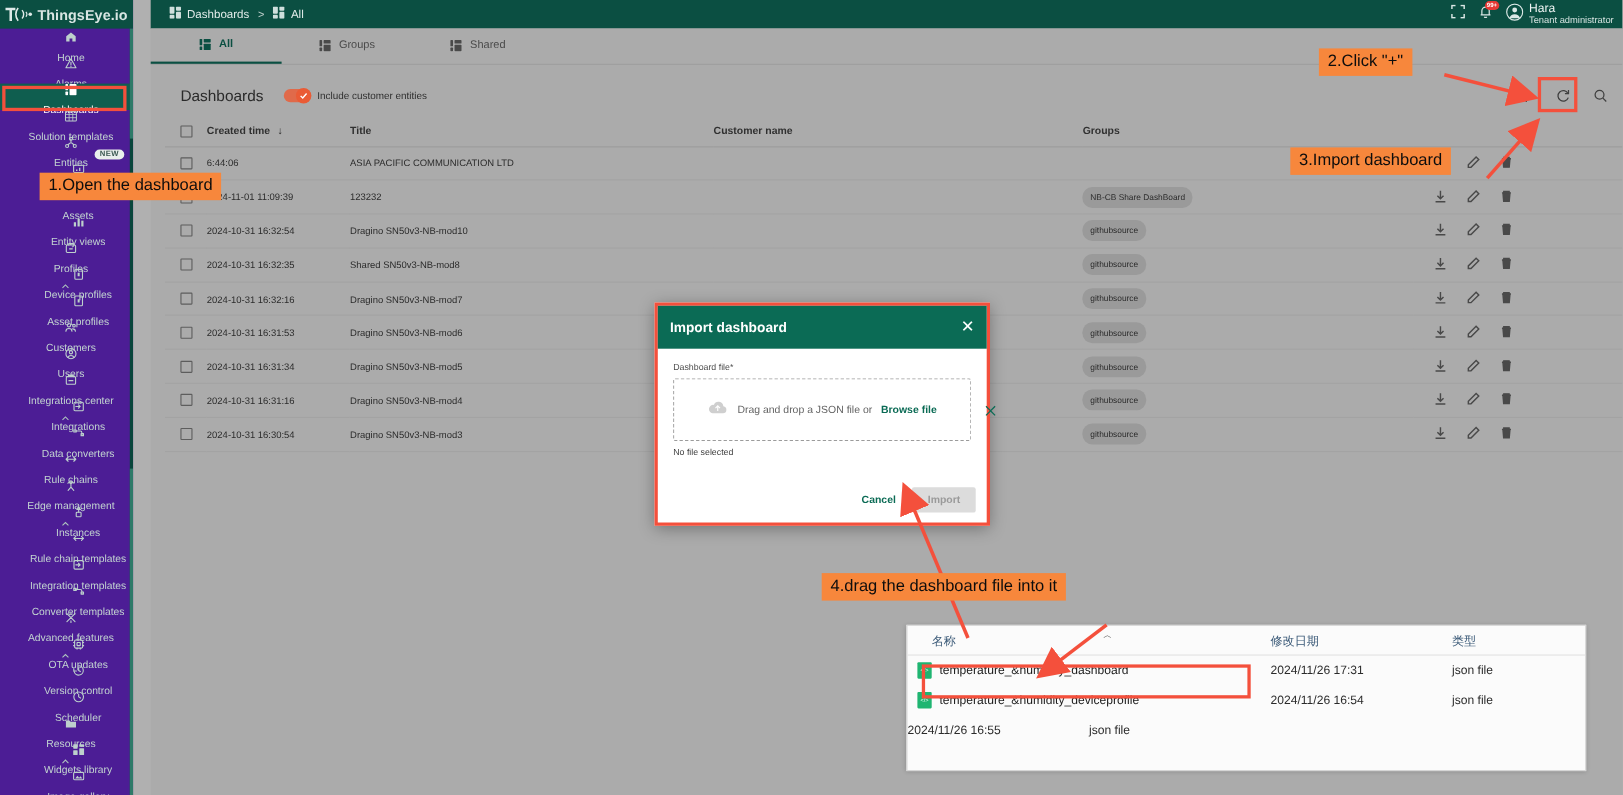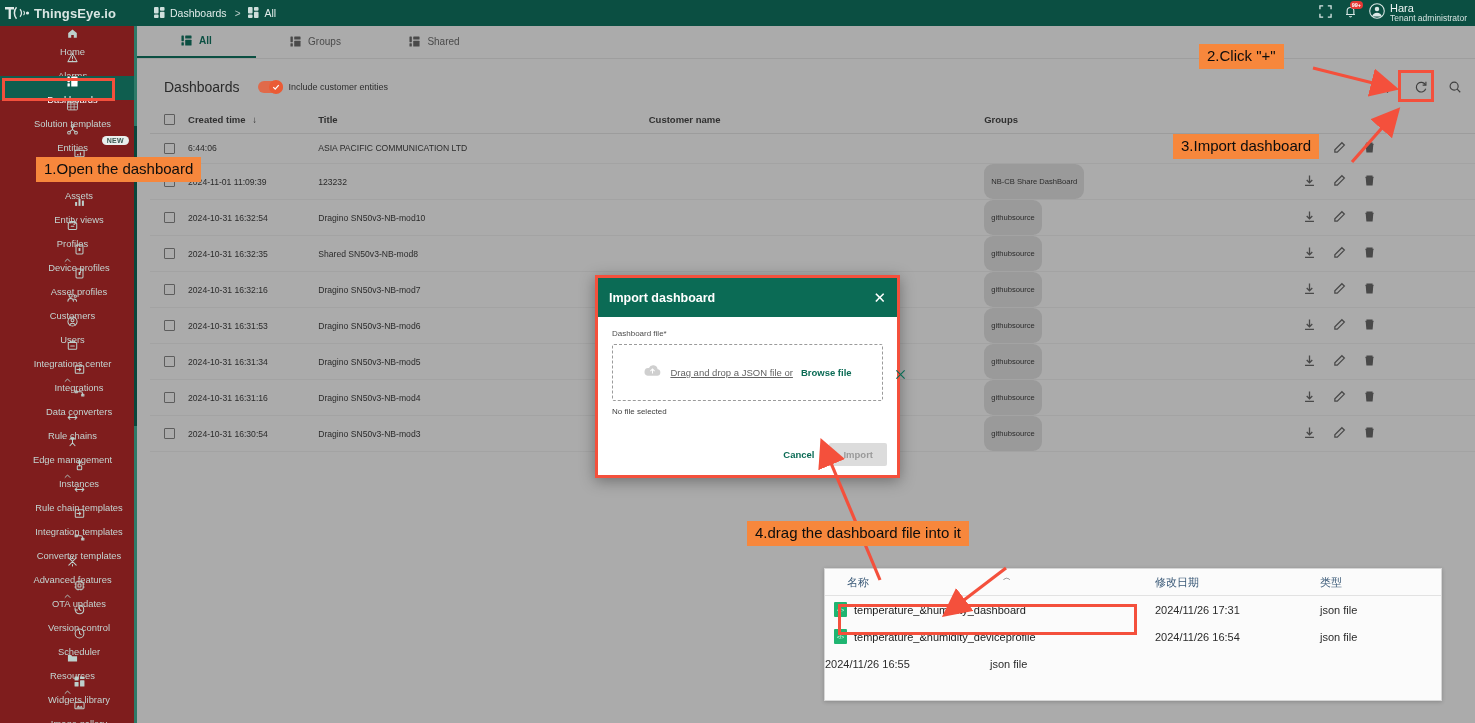--- a/index.html
+++ b/index.html
@@ -6,22 +6,22 @@
   html, body {
     width: 1475px; height: 723px;
     font-family: "Liberation Sans", sans-serif;
     overflow: hidden;
     background: #b0b0b0;
   }
   #root { position: relative; width: 1475px; height: 723px; }
 
   
   .sidebar {
-    position: absolute; left: 0; top: 0; width: 137px; height: 723px;
-    background: #7f1d1d; color: #cfdedb; overflow: hidden;
+    position: absolute; left: 0; top: 0; width: 121px; height: 723px;
+    background: #4c1d95; color: #cfdedb; overflow: hidden;
   }
   .logo-bar {
     height: 26px; display: flex; align-items: center; padding-left: 4px;
     background: #0b4f42;
   }
   .logo-mark { width: 30px; height: 18px; position: relative; flex: 0 0 auto; }
   .logo-text { font-size: 13px; font-weight: 700; color: #d9e6e3; letter-spacing: .1px; }
   .nav { padding-top: 2px; }
   .nav-item {
     display: flex; align-items: center; gap: 7px;
@@ -103,21 +103,21 @@
   .c-time  { width: 130px; }
   .c-title { width: 330px; }
   .c-cust  { width: 335px; }
   .c-group { width: 300px; }
   .c-act   { width: 190px; }
   .cbox {
     width: 11px; height: 11px; border: 1px solid #5d5d5d; border-radius: 1px; background: transparent; display: block;
   }
   .chip {
     display: inline-block; background: #9a9a9a; color: #2b2b2b; font-size: 7.6px;
-    border-radius: 9px; padding: 13px 7px;
+    border-radius: 9px; padding: 5px 7px;
   }
   .row-acts { display: flex; align-items: center; gap: 17px; justify-content: flex-start; padding-left: 18px; }
   .row-acts span { cursor: pointer; color: #494949; display: block; }
 
   
   .modal-box {
     position: absolute; left: 595px; top: 275px; width: 305px; height: 203px;
     background: #ffffff; box-shadow: 0 3px 14px rgba(0,0,0,.35);
     border: 3px solid #f4503c;
   }
@@ -127,21 +127,21 @@
   }
   .modal-title { font-size: 12.5px; font-weight: 700; }
   .modal-x { margin-left: auto; font-size: 15px; line-height: 1; cursor: pointer; }
   .modal-body { padding: 12px 14px 0 14px; }
   .field-label { font-size: 8px; color: #4d4d4d; margin-bottom: 6px; }
   .dropzone {
     height: 57px; border: 1px dashed #9b9b9b; border-radius: 2px;
     display: flex; align-items: center; justify-content: center; gap: 8px;
     position: relative;
   }
-  .dz-text { font-size: 9.5px; color: #636363; text-decoration: underline; }
+  .dz-text { font-size: 9.5px; color: #636363; }
   .dz-browse { font-size: 9.5px; color: #0b6b55; font-weight: 700; cursor: pointer; }
   .dz-clear { position: absolute; right: -24px; top: 21px; color: #0b6b55; cursor: pointer; }
   .no-file { font-size: 8px; color: #3d3d3d; margin-top: 6px; }
   .modal-foot {
     position: absolute; right: 10px; bottom: 9px; display: flex; align-items: center; gap: 5px;
   }
   .btn-cancel {
     font-size: 9.5px; font-weight: 700; color: #0b6b55; background: none; border: none;
     padding: 6px 10px; cursor: pointer; font-family: inherit;
   }

